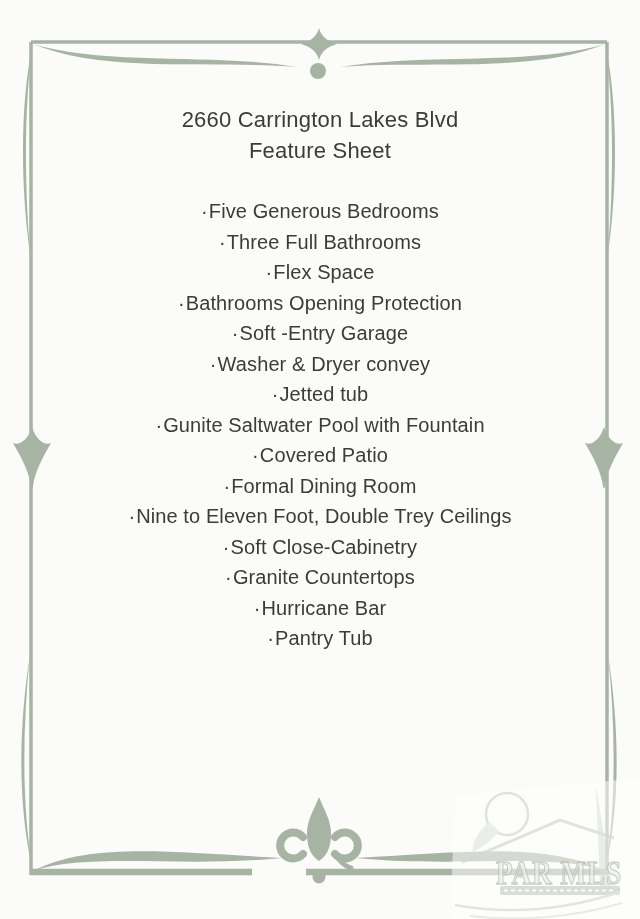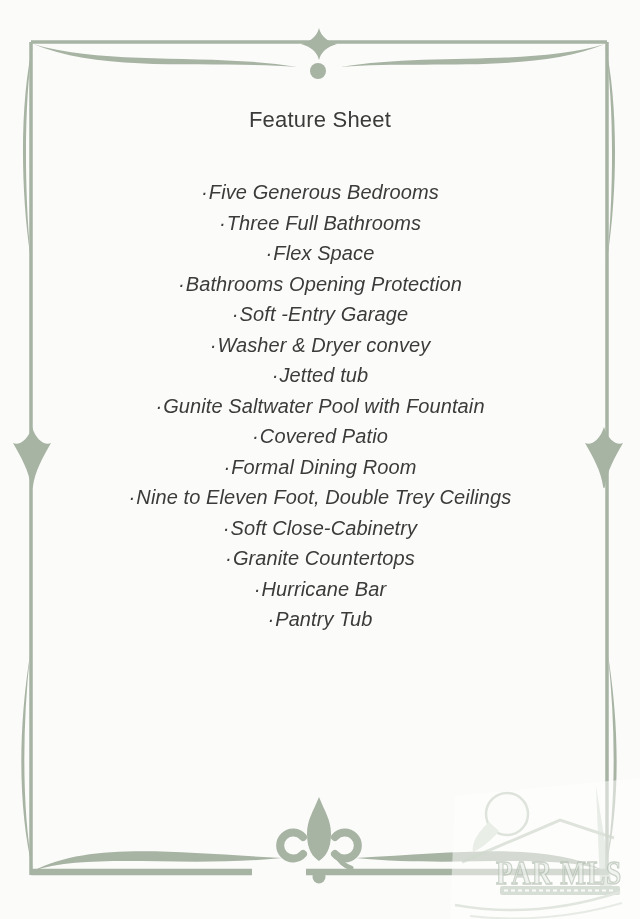--- a/index.html
+++ b/index.html
@@ -23,21 +23,21 @@
   .content{
     position:absolute;left:0;right:0;top:104px;
     text-align:center;color:var(--text);
   }
   .title-line{
     margin:0;
     font-size:22px;line-height:31px;font-weight:400;
     letter-spacing:.2px;
   }
   .feature-list{
-    list-style:none;margin:42px 0 0 0;padding:0;font-style:italic;
+    list-style:none;margin:30px 0 0 0;padding:0;
   }
   .feature-list li{
     font-size:20px;line-height:30.5px;letter-spacing:.1px;
     white-space:nowrap;
   }
   .bullet{margin-right:1px;}
   .wm-text{
     font-family:"Liberation Serif",serif;
     font-weight:bold;font-size:33px;letter-spacing:1px;
     fill:#eff2ee;stroke:#c0cabe;stroke-width:1.3px;
@@ -96,20 +96,21 @@
       </g>
       <text class="wm-text" x="496" y="884" textLength="126" lengthAdjust="spacingAndGlyphs">PAR MLS</text>
       <rect x="500" y="886" width="120" height="9" rx="2" fill="#c9d3c7" opacity="0.85"></rect>
       <path d="M504,890.5 H616" stroke="#ffffff" stroke-width="2" stroke-dasharray="4 3" opacity="0.9"></path>
       <path d="M455,905 C510,915 565,910 620,892" stroke="#dde3db" stroke-width="2.5" fill="none"></path>
       <path d="M470,916 C520,922 575,917 622,903" stroke="#e4e9e2" stroke-width="2" fill="none"></path>
     </g>
   </svg>
 
   <div class="content">
+    <h1 class="title-line">2660 Carrington Lakes Blvd</h1>
     <h2 class="title-line">Feature Sheet</h2>
 
     <ul class="feature-list">
       <li><span class="bullet">·</span><span>Five Generous Bedrooms</span></li>
       <li><span class="bullet">·</span><span>Three Full Bathrooms</span></li>
       <li><span class="bullet">·</span><span>Flex Space</span></li>
       <li><span class="bullet">·</span><span>Bathrooms Opening Protection</span></li>
       <li><span class="bullet">·</span><span>Soft -Entry Garage</span></li>
       <li><span class="bullet">·</span><span>Washer &amp; Dryer convey</span></li>
       <li><span class="bullet">·</span><span>Jetted tub</span></li>

